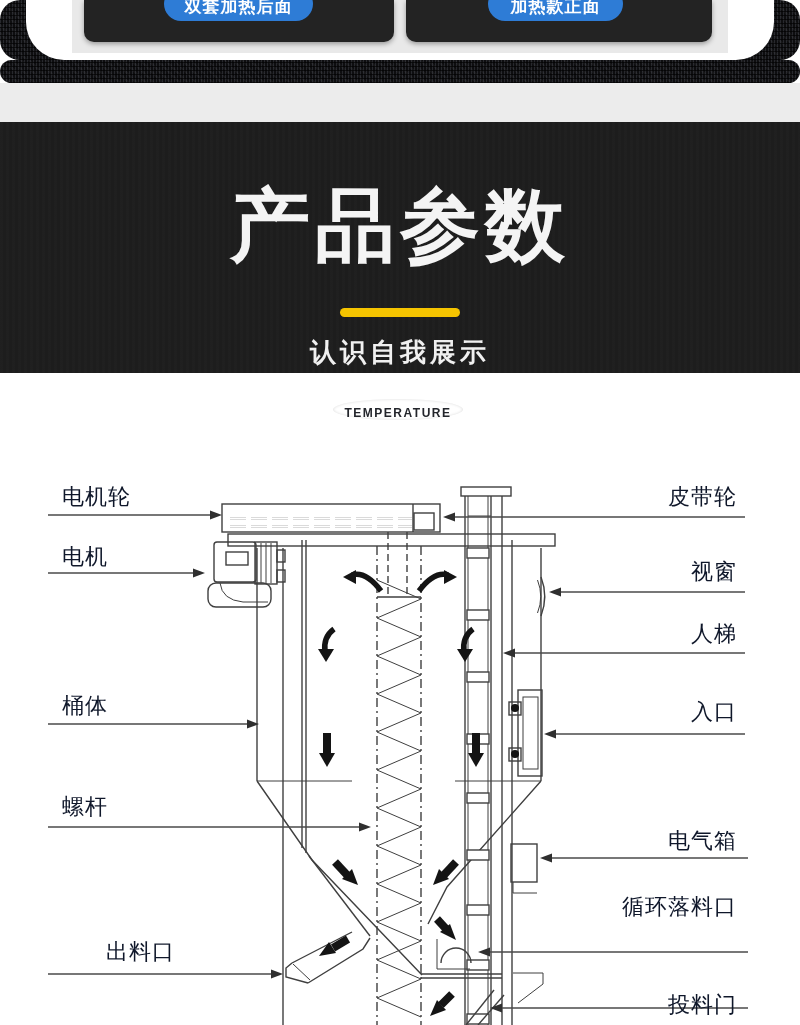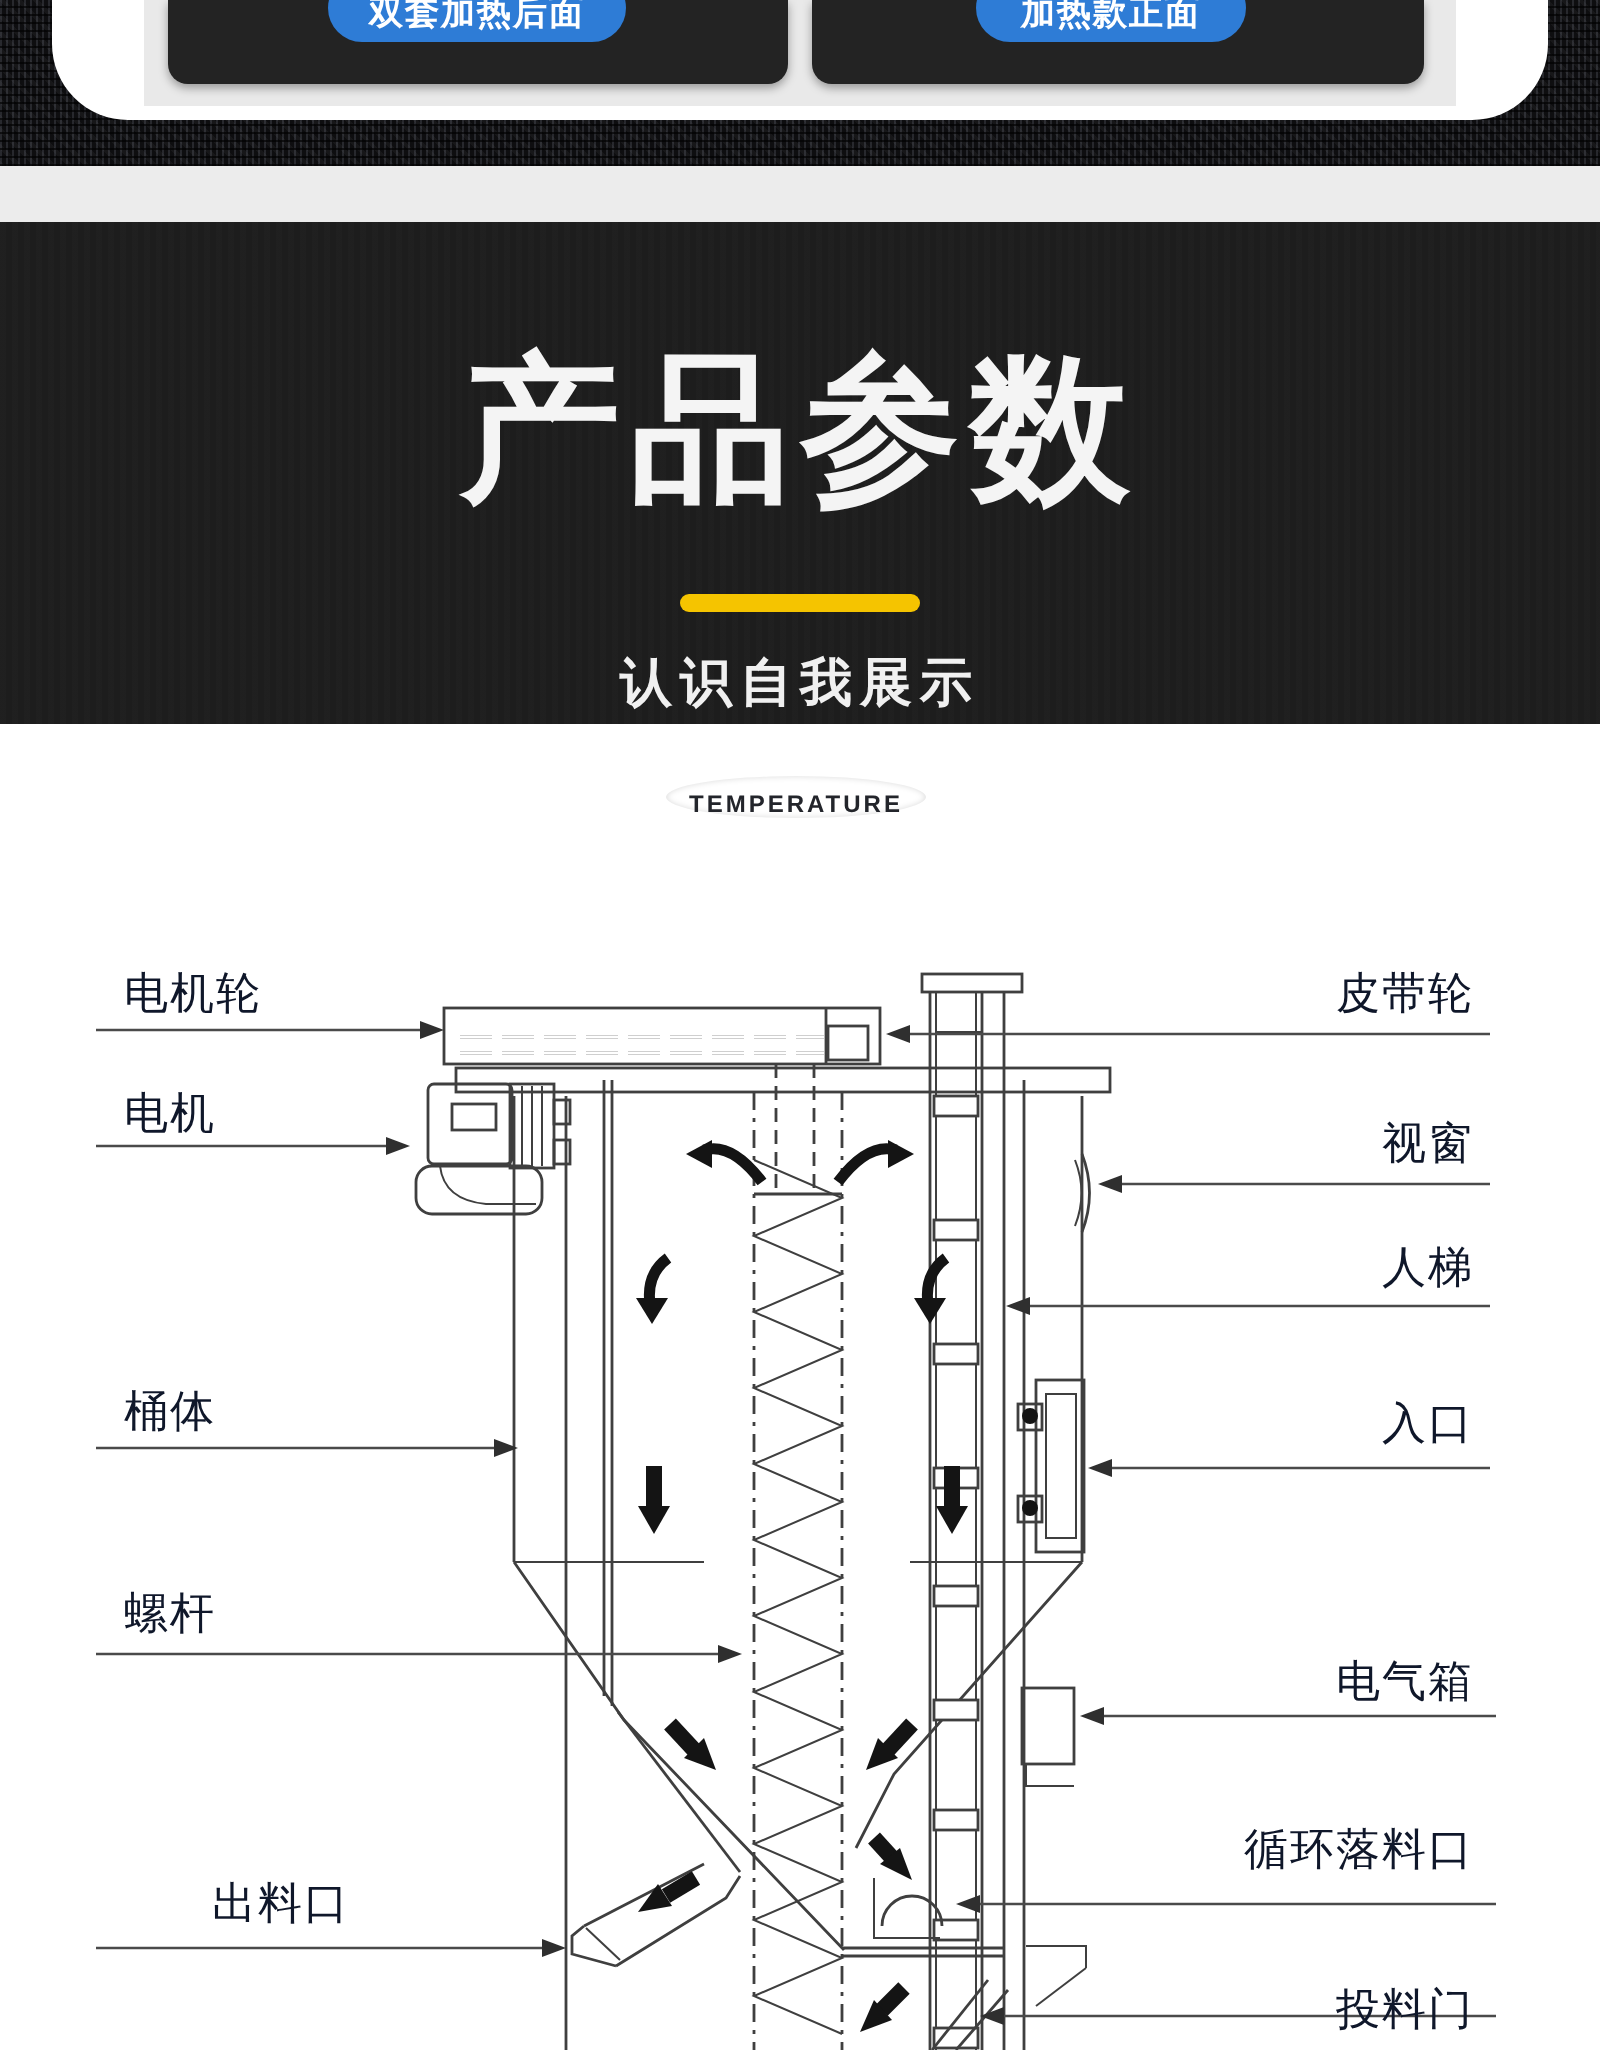--- a/index.html
+++ b/index.html
@@ -6,39 +6,40 @@
   body{width:800px;font-family:"Liberation Sans","DejaVu Sans",sans-serif;background:#fff;}
   .screen{position:relative;width:800px;height:1025px;overflow:hidden;background:#fff;}
 
   
   .weave{
     background-color:#0e0e10;
     background-image:
       repeating-linear-gradient(0deg, rgba(0,0,0,.65) 0 1px, transparent 1px 4px),
       repeating-linear-gradient(90deg, rgba(130,135,150,.22) 0 1px, transparent 1px 3px),
       repeating-linear-gradient(45deg, rgba(255,255,255,.04) 0 2px, transparent 2px 6px);
+    border-radius: 20px;
   }
 
   
   .top-area{position:absolute;left:0;top:0;width:800px;height:60px;}
   .white-wrap{position:absolute;left:26px;top:0;width:748px;height:60px;background:#fff;border-radius:0 0 38px 38px;}
   .gray-panel{position:absolute;left:46px;top:0;width:656px;height:53px;background:#e9e9e9;}
   .gallery-card{position:absolute;top:0;height:42px;background:#232323;border-radius:0 0 10px 10px;box-shadow:0 2px 5px rgba(0,0,0,.35);}
   .card-left{left:84px;width:310px;}
   .card-right{left:406px;width:306px;}
   .pill-btn{position:absolute;top:-13px;height:34px;background:#2e7cd6;border-radius:17px;border:none;cursor:pointer;}
   .btn-left{left:164px;width:149px;}
   .btn-right{left:488px;width:135px;}
   .pill-btn span{position:absolute;left:0;right:0;bottom:3px;text-align:center;color:#fff;font-size:17px;font-weight:bold;letter-spacing:1px;}
 
   .strip-weave{position:absolute;left:0;top:60px;width:800px;height:23px;}
   .gray-band{position:absolute;left:0;top:83px;width:800px;height:42px;background:#ececec;}
 
   
-  .dark-section{position:absolute;left:0;top:111px;width:800px;height:251px;background:#1d1d1d;
+  .dark-section{position:absolute;left:0;top:122px;width:800px;height:251px;background:#1d1d1d;
     background-image:repeating-linear-gradient(90deg, rgba(255,255,255,.012) 0 3px, transparent 3px 6px);}
   .big-title{position:absolute;left:0;top:62px;width:800px;text-align:center;color:#f4f4f4;
     font-size:80px;font-weight:900;letter-spacing:5px;line-height:84px;margin:0;}
   .accent-bar{position:absolute;left:340px;top:186px;width:120px;height:9px;border-radius:4.5px;background:#f5c400;}
   .subtitle{position:absolute;left:0;top:213px;width:800px;text-align:center;color:#f0f0f0;
     font-size:26px;letter-spacing:4px;margin:0;font-weight:700;}
   .badge{position:absolute;left:333px;top:277px;width:130px;height:21px;background:#fff;border-radius:50%;
     display:flex;align-items:flex-end;justify-content:center;box-shadow:inset 0 0 3px rgba(0,0,0,.15);}
   .badge span{font-size:12px;font-weight:bold;color:#23252b;letter-spacing:1.5px;}
 
@@ -259,17 +260,17 @@
     <div class="part-label lab-left" style="top:32px;">电机轮</div>
     <div class="part-label lab-left" style="top:92px;">电机</div>
     <div class="part-label lab-left" style="top:241px;">桶体</div>
     <div class="part-label lab-left" style="top:342px;">螺杆</div>
     <div class="part-label lab-left" style="top:487px;margin-left:44px;">出料口</div>
     <div class="part-label lab-right" style="top:32px;">皮带轮</div>
     <div class="part-label lab-right" style="top:107px;">视窗</div>
     <div class="part-label lab-right" style="top:169px;">人梯</div>
     <div class="part-label lab-right" style="top:247px;">入口</div>
     <div class="part-label lab-right" style="top:376px;">电气箱</div>
-    <div class="part-label lab-right" style="top:460px;">循环落料口</div>
+    <div class="part-label lab-right" style="top:442px;">循环落料口</div>
     <div class="part-label lab-right" style="top:540px;margin-left:30px;">投料门</div>
   </div>
 
 </div>
 
 </body></html>

